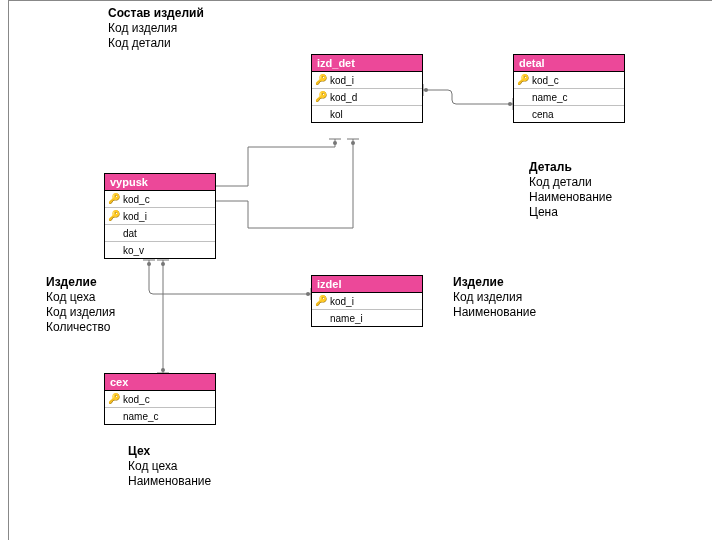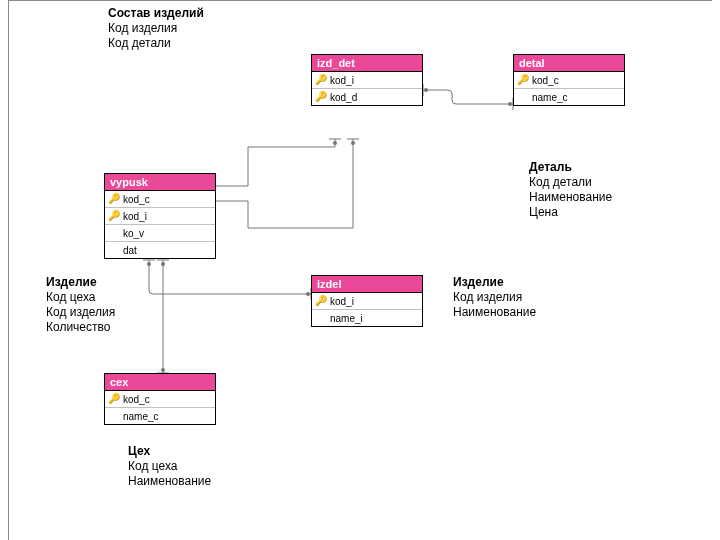--- a/index.html
+++ b/index.html
@@ -88,51 +88,59 @@
   <div class="tbl" style="left:311px;top:54px;width:112px">
     <div class="hdr">izd_det</div>
     <div class="row">
         <span class="key">🔑</span>
         <span class="field">kod_i</span>
       </div>
     <div class="row">
         <span class="key">🔑</span>
         <span class="field">kod_d</span>
       </div>
+    <div class="row">
+        <span class="key"></span>
+        <span class="field">kol</span>
+      </div>
   </div>
 
   <div class="tbl" style="left:513px;top:54px;width:112px">
     <div class="hdr">detal</div>
     <div class="row">
         <span class="key">🔑</span>
         <span class="field">kod_c</span>
       </div>
     <div class="row">
         <span class="key"></span>
         <span class="field">name_c</span>
+      </div>
+    <div class="row">
+        <span class="key"></span>
+        <span class="field">cena</span>
       </div>
   </div>
 
   <div class="tbl" style="left:104px;top:173px;width:112px">
     <div class="hdr">vypusk</div>
     <div class="row">
         <span class="key">🔑</span>
         <span class="field">kod_c</span>
       </div>
     <div class="row">
         <span class="key">🔑</span>
         <span class="field">kod_i</span>
       </div>
     <div class="row">
         <span class="key"></span>
-        <span class="field">ko_v</span>
+        <span class="field">dat</span>
       </div>
     <div class="row">
         <span class="key"></span>
-        <span class="field">dat</span>
+        <span class="field">ko_v</span>
       </div>
   </div>
 
   <div class="tbl" style="left:311px;top:275px;width:112px">
     <div class="hdr">izdel</div>
     <div class="row">
         <span class="key">🔑</span>
         <span class="field">kod_i</span>
       </div>
     <div class="row">

